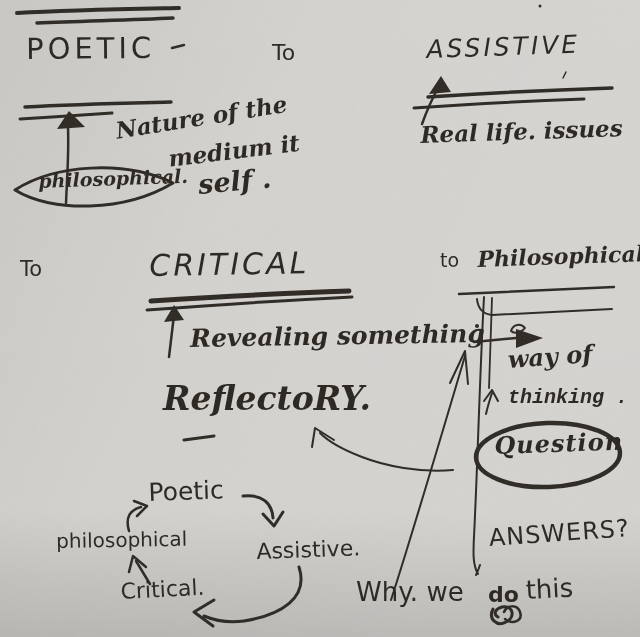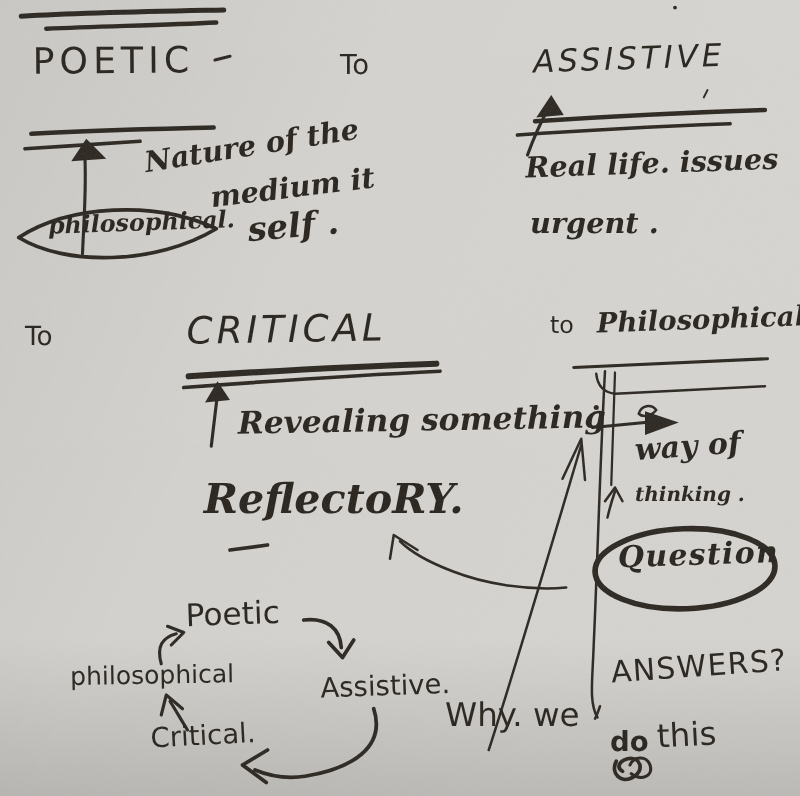--- a/index.html
+++ b/index.html
@@ -87,40 +87,39 @@
   <div class="txt hand-print" style="left:26px;top:35px;font-size:29px;letter-spacing:4px;transform:rotate(-0.5deg);">POETIC</div>
   <div class="txt hand-print" style="left:272px;top:42px;font-size:22px;">To</div>
   <div class="txt hand-print" style="left:426px;top:37px;font-size:25px;letter-spacing:3px;font-style:italic;transform:rotate(-2deg);">ASSISTIVE</div>
 
   <div class="txt hand-script" style="left:114px;top:119px;font-size:23px;transform:rotate(-9deg);">Nature of the</div>
   <div class="txt hand-script" style="left:167px;top:147px;font-size:23px;transform:rotate(-7deg);">medium it</div>
   <div class="txt hand-script" style="left:197px;top:171px;font-size:27px;transform:rotate(-5deg);">self .</div>
   <div class="txt hand-script" style="left:38px;top:172px;font-size:19px;transform:rotate(-2deg);">philosophical.</div>
 
   <div class="txt hand-script" style="left:420px;top:123px;font-size:23px;transform:rotate(-2deg);">Real life. issues</div>
-  <div class="txt hand-script" style="left:424px;top:167px;font-size:23px;">urgent .</div>
 
   <div class="txt hand-print" style="left:20px;top:259px;font-size:21px;">To</div>
   <div class="txt hand-print" style="left:149px;top:251px;font-size:30px;letter-spacing:3px;font-style:italic;transform:rotate(-1deg);">CRITICAL</div>
   <div class="txt hand-script" style="left:190px;top:326px;font-size:25px;transform:rotate(-1deg);">Revealing something</div>
   <div class="txt hand-script" style="left:163px;top:382px;font-size:33px;">ReflectoRY.</div>
 
   <div class="txt hand-print" style="left:440px;top:251px;font-size:19px;">to</div>
   <div class="txt hand-script" style="left:477px;top:248px;font-size:22px;transform:rotate(-2deg);">Philosophical</div>
   <div class="txt hand-script" style="left:507px;top:348px;font-size:24px;transform:rotate(-4deg);">way of</div>
-  <div class="txt hand-script" style="left:508px;top:388px;font-size:16px;">thinking .</div>
+  <div class="txt hand-script" style="left:508px;top:388px;font-size:20px;font-family:Liberation Mono, monospace;">thinking .</div>
   <div class="txt hand-script" style="left:494px;top:434px;font-size:24px;letter-spacing:1px;transform:rotate(-2deg);">Question</div>
   <div class="txt hand-print" style="left:488px;top:526px;font-size:24px;letter-spacing:1px;transform:rotate(-4deg);">ANSWERS?</div>
 
   <div class="txt hand-print" style="left:148px;top:480px;font-size:25px;transform:rotate(-2deg);">Poetic</div>
   <div class="txt hand-print" style="left:56px;top:531px;font-size:20px;transform:rotate(-1deg);">philosophical</div>
   <div class="txt hand-print" style="left:120px;top:581px;font-size:22px;transform:rotate(-3deg);">Critical.</div>
   <div class="txt hand-print" style="left:256px;top:541px;font-size:22px;transform:rotate(-2deg);">Assistive.</div>
 
-  <div class="txt hand-print" style="left:356px;top:560px;font-size:26px;">Why. we</div>
+  <div class="txt hand-print" style="left:356px;top:579px;font-size:26px;">Why. we</div>
   <div class="txt hand-print" style="left:488px;top:584px;font-size:22px;font-weight:bold;">do</div>
   <div class="txt hand-print" style="left:525px;top:577px;font-size:26px;transform:rotate(-3deg);">this</div>
 
   <svg class="grain" viewBox="0 0 640 637">
     <filter id="paperNoise">
       <feTurbulence type="fractalNoise" baseFrequency="0.8" numOctaves="2" stitchTiles="stitch"></feTurbulence>
       <feColorMatrix type="matrix" values="0 0 0 0 0.45  0 0 0 0 0.44  0 0 0 0 0.42  0.25 0.25 0.25 0 0"></feColorMatrix>
     </filter>
     <rect width="640" height="637" filter="url(#paperNoise)"></rect>
   </svg>

